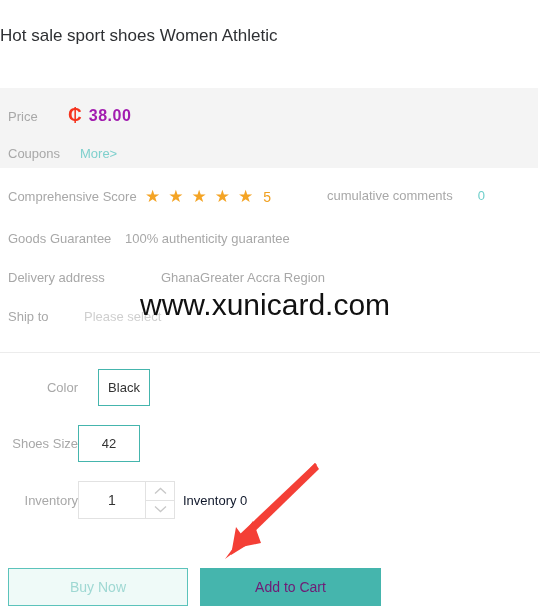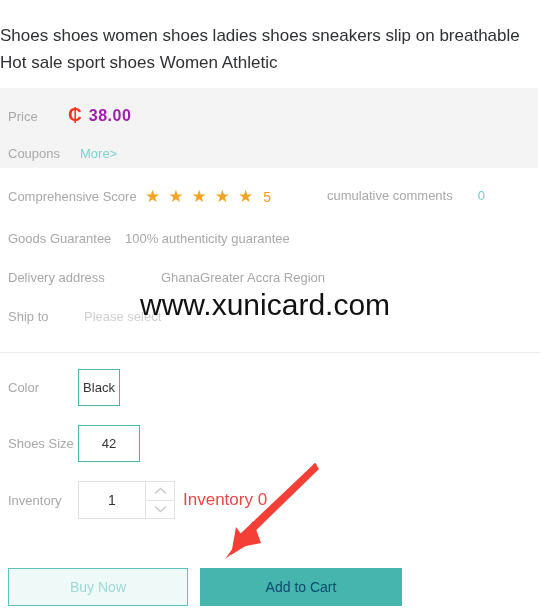--- a/index.html
+++ b/index.html
@@ -144,38 +144,39 @@
   
   .opt-row {
     position: absolute;
     left: 8px;
     display: flex;
     align-items: center;
   }
   .opt-label {
     color: #a8a8a8;
     font-size: 13px;
+    text-align: right;
   }
   .chip {
     width: 62px;
     height: 37px;
     border: 1px solid #d9d9d9;
     background: #ffffff;
     display: flex;
     align-items: center;
     justify-content: center;
     font-size: 13px;
     color: #333333;
     cursor: pointer;
   }
   .chip.selected { border-color: #45b5ad; }
 
   .color-row { top: 369px; }
   .color-row .opt-label { width: 70px; }
-  .color-row .chip { width: 42px; }
+  .color-row .chip { width: 52px; margin-left: 20px; }
 
   .size-row { top: 425px; }
   .size-row .opt-label { width: 70px; }
   .size-row .chip { margin-right: 10px; }
 
   
   .qty-row {
     position: absolute;
     left: 8px; top: 481px;
     display: flex;
@@ -209,22 +210,22 @@
     display: flex;
     align-items: center;
     justify-content: center;
     cursor: pointer;
     color: #c8c8c8;
   }
   .qty-btn.down { border-top: 1px solid #e2e2e2; }
   .qty-btn svg { display: block; }
   .inventory {
     margin-left: 8px;
-    color: #ef4444;
-    font-size: 17px;
+    color: #0f172a;
+    font-size: 13px;
   }
 
   
   .arrow-annotation {
     position: absolute;
     left: 195px; top: 455px;
     width: 140px; height: 110px;
     pointer-events: none;
   }
 
@@ -239,39 +240,38 @@
     font-size: 14px;
     display: flex;
     align-items: center;
     justify-content: center;
     cursor: pointer;
     font-family: "Liberation Sans", sans-serif;
   }
   .add-cart {
     position: absolute;
     left: 200px; top: 568px;
-    width: 202px; height: 38px;
+    width: 181px; height: 38px;
     border: none;
     background: #45b5ad;
-    color: #0c4a6e;
+    color: #701a75;
     font-size: 14px;
     display: flex;
     align-items: center;
     justify-content: center;
     cursor: pointer;
     font-family: "Liberation Sans", sans-serif;
   }
 </style>
 </head>
 <body>
 
 <div class="page">
 
   <div class="title-block">
-    <div class="title-line">Shoes shoes women shoes ladies shoes sneakers slip on breathable</div>
     <div class="title-line">Hot sale sport shoes Women Athletic</div>
   </div>
 
   <div class="price-panel">
     <div class="price-row">
       <span class="row-label">Price</span>
       <span class="currency">₵</span>
       <span class="price-value">38.00</span>
     </div>
     <div class="coupon-row">

